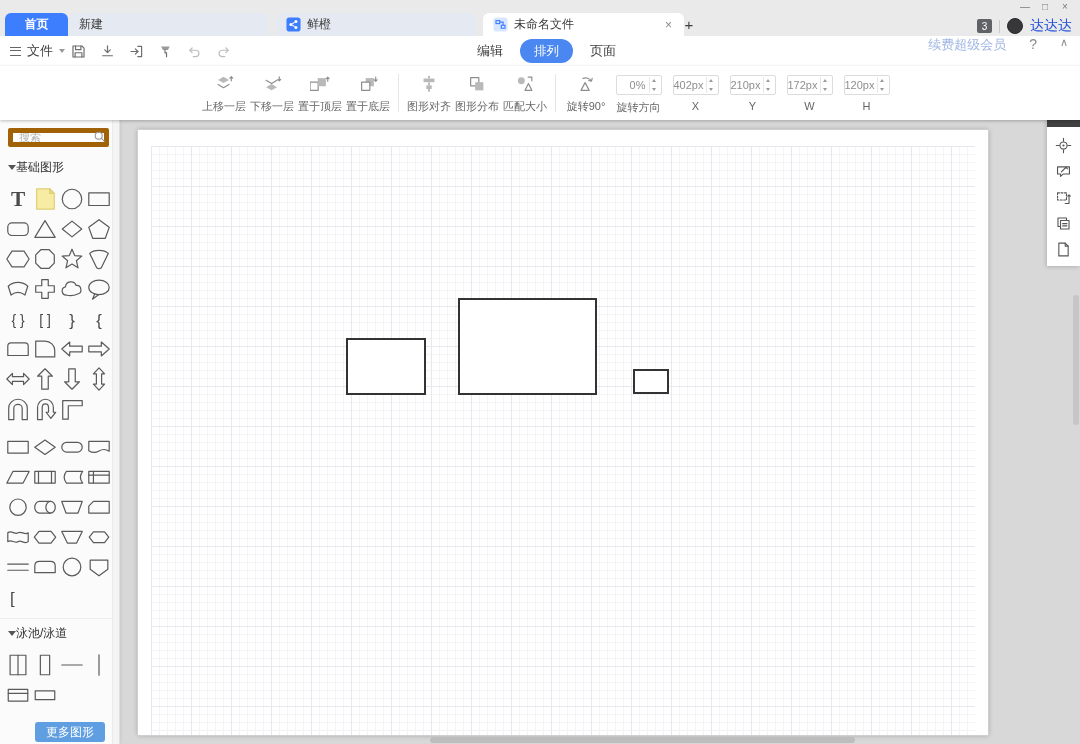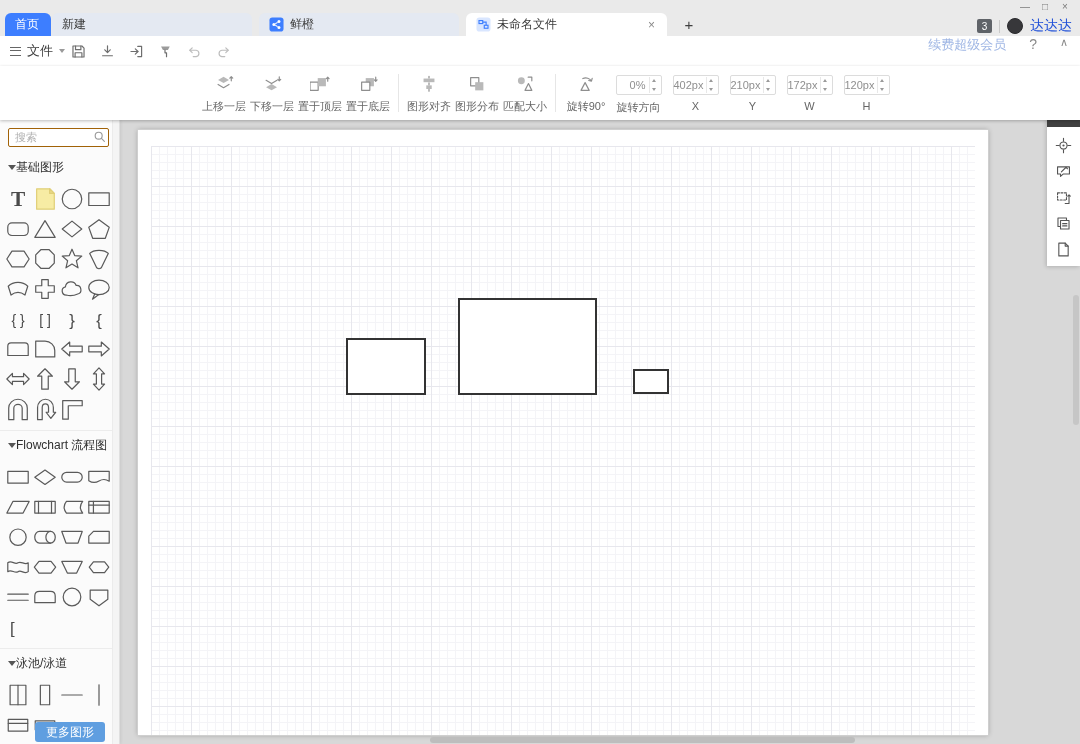--- a/index.html
+++ b/index.html
@@ -8,21 +8,21 @@
 
 
 .titlebar{position:absolute;top:0;left:0;right:0;height:13px}
 .win-controls{position:absolute;top:1px;right:5px;display:flex;color:#7b7b7b;font-size:10px;line-height:11px}
 .win-controls span{width:20px;text-align:center}
 
 
 .tabbar{position:absolute;top:13px;left:0;right:0;height:23px}
 .tabs{position:absolute;left:5px;top:0;height:23px;display:flex;align-items:flex-end}
 .tab{height:23px;border-radius:6px 6px 0 0;display:flex;align-items:center;font-size:12px;color:#3a3a3a;padding:0 10px}
-.tab--home{width:46px;background:#3D7EFF;color:#fff;justify-content:flex-start;margin-right:1px;font-weight:normal}
+.tab--home{width:63px;background:#3D7EFF;color:#fff;justify-content:center;margin-right:1px;font-weight:bold}
 .tab--inactive{width:200px;background:#E4E9F2;margin-right:7px}
 .tab--active{width:201px;background:#FFFFFF}
 .tab-icon{width:15px;height:15px;margin-right:6px;flex:none}
 .tab-icon svg{width:15px;height:15px;display:block}
 .tab-label{white-space:nowrap;overflow:hidden}
 .tab-close{margin-left:auto;color:#8a8a8a;font-size:12px;padding:0 2px}
 .tab-new{position:absolute;left:678px;top:0;width:22px;height:23px;color:#3f3f3f;font-size:15px;display:flex;align-items:center;justify-content:center}
 .user-cluster{position:absolute;right:8px;top:4px;display:flex;align-items:center;gap:7px}
 .badge{min-width:15px;height:14px;background:#5F6368;color:#fff;font-size:10px;border-radius:2px;display:flex;align-items:center;justify-content:center;padding:0 3px}
 .vdiv{width:1px;height:13px;background:#C9C9C9}
@@ -59,21 +59,21 @@
 .spin-val{flex:1;text-align:right;font-size:11px;color:#8f8f8f;padding-right:15px}
 .spinner{position:absolute;right:1px;top:1px;bottom:1px;width:11px;border-left:1px solid #E8E8E8;display:flex;flex-direction:column}
 .spinner i{flex:1;position:relative}
 .spinner i::after{content:"";position:absolute;left:2.6px;border-left:2.6px solid transparent;border-right:2.6px solid transparent}
 .spinner i.up::after{top:2.4px;border-bottom:3.6px solid #9a9a9a}
 .spinner i.dn::after{bottom:2.4px;border-top:3.6px solid #9a9a9a}
 
 
 .sidebar{position:absolute;left:0;top:120px;width:120px;bottom:0;background:#FBFBFB;border-right:1px solid #DFDFDF;z-index:5;overflow:hidden;box-shadow:1px 0 3px rgba(0,0,0,.07)}
 .search-wrap{margin:7px 10px 6px 8px;position:relative}
-.search-input{width:100%;height:19px;border:1px solid #a16207;border-radius:2px;background:#fff;font-size:11px;color:#555;padding:0 18px 0 6px;outline:none;font-family:inherit}
+.search-input{width:100%;height:19px;border:5px solid #a16207;border-radius:2px;background:#fff;font-size:11px;color:#555;padding:0 18px 0 6px;outline:none;font-family:inherit}
 .search-input::placeholder{color:#AFAFAF}
 .search-icon{position:absolute;right:3px;top:3px;width:13px;height:13px}
 .search-icon svg{width:13px;height:13px;display:block;stroke:#9a9a9a;fill:none;stroke-width:1.4;stroke-linecap:round}
 .sec-header{display:flex;align-items:center;padding:6px 8px 4px;font-size:12px;color:#2f2f2f;border-top:1px solid #ECECEC;margin-top:2px}
 .sec:first-of-type .sec-header{border-top:none;margin-top:0}
 .caret{width:0;height:0;border-left:4px solid transparent;border-right:4px solid transparent;border-top:5px solid #555;margin-top:1px}
 .shape-grid{display:grid;grid-template-columns:repeat(4,27px);padding:5px 0 5px 4px;row-gap:2px}
 .shape-cell{width:27px;height:28px;display:flex;align-items:center;justify-content:center}
 .shape-cell svg{width:26px;height:26px;display:block;stroke:#5a5a5a;fill:none;stroke-width:1.3;stroke-linejoin:round;stroke-linecap:round}
 .shape-cell svg text{stroke:none;fill:#4a4a4a}
@@ -194,20 +194,25 @@
           <path d="M7.3,5.7 L4.5,8.5 L7.3,11.3"></path>
         </svg>
       </span>
       <span class="qicon dim">
         <svg viewBox="0 0 20 20">
           <path d="M15.5,8.5 H8 A3.8,3.8 0 0 0 8,16 H11.5"></path>
           <path d="M12.7,5.7 L15.5,8.5 L12.7,11.3"></path>
         </svg>
       </span>
     </div>
+  <div class="mode-tabs" id="mode-tabs">
+      <span class="mode-tab">编辑</span>
+      <span class="mode-tab pill">排列</span>
+      <span class="mode-tab">页面</span>
+    </div>
   <div class="tb-right">
     <span class="upgrade">续费超级会员</span>
     <span class="help">?</span>
     <span class="collapse">∧</span>
   </div>
 </div>
 
 <div class="ribbon">
   <div class="ribbon-inner" id="ribbon-inner">
       <div class="rbtn">
@@ -513,24 +518,20 @@
             </svg>
           </div>
           <div class="shape-cell">
             <svg viewBox="0 0 28 28">
               <path d="M4,25 V5 H25 V10.5 H10 V25 Z"></path>
             </svg>
           </div>
         </div>
       </div>
       <div class="sec">
-        <div class="sec-header">
-          <span class="caret"></span>
-          <span>Flowchart 流程图</span>
-        </div>
         <div class="shape-grid">
           <div class="shape-cell">
             <svg viewBox="0 0 28 28">
               <rect x="3" y="8" width="22" height="12.5"></rect>
             </svg>
           </div>
           <div class="shape-cell">
             <svg viewBox="0 0 28 28">
               <path d="M14,6.5 L25,14.2 L14,22 L3,14.2 Z"></path>
             </svg>

